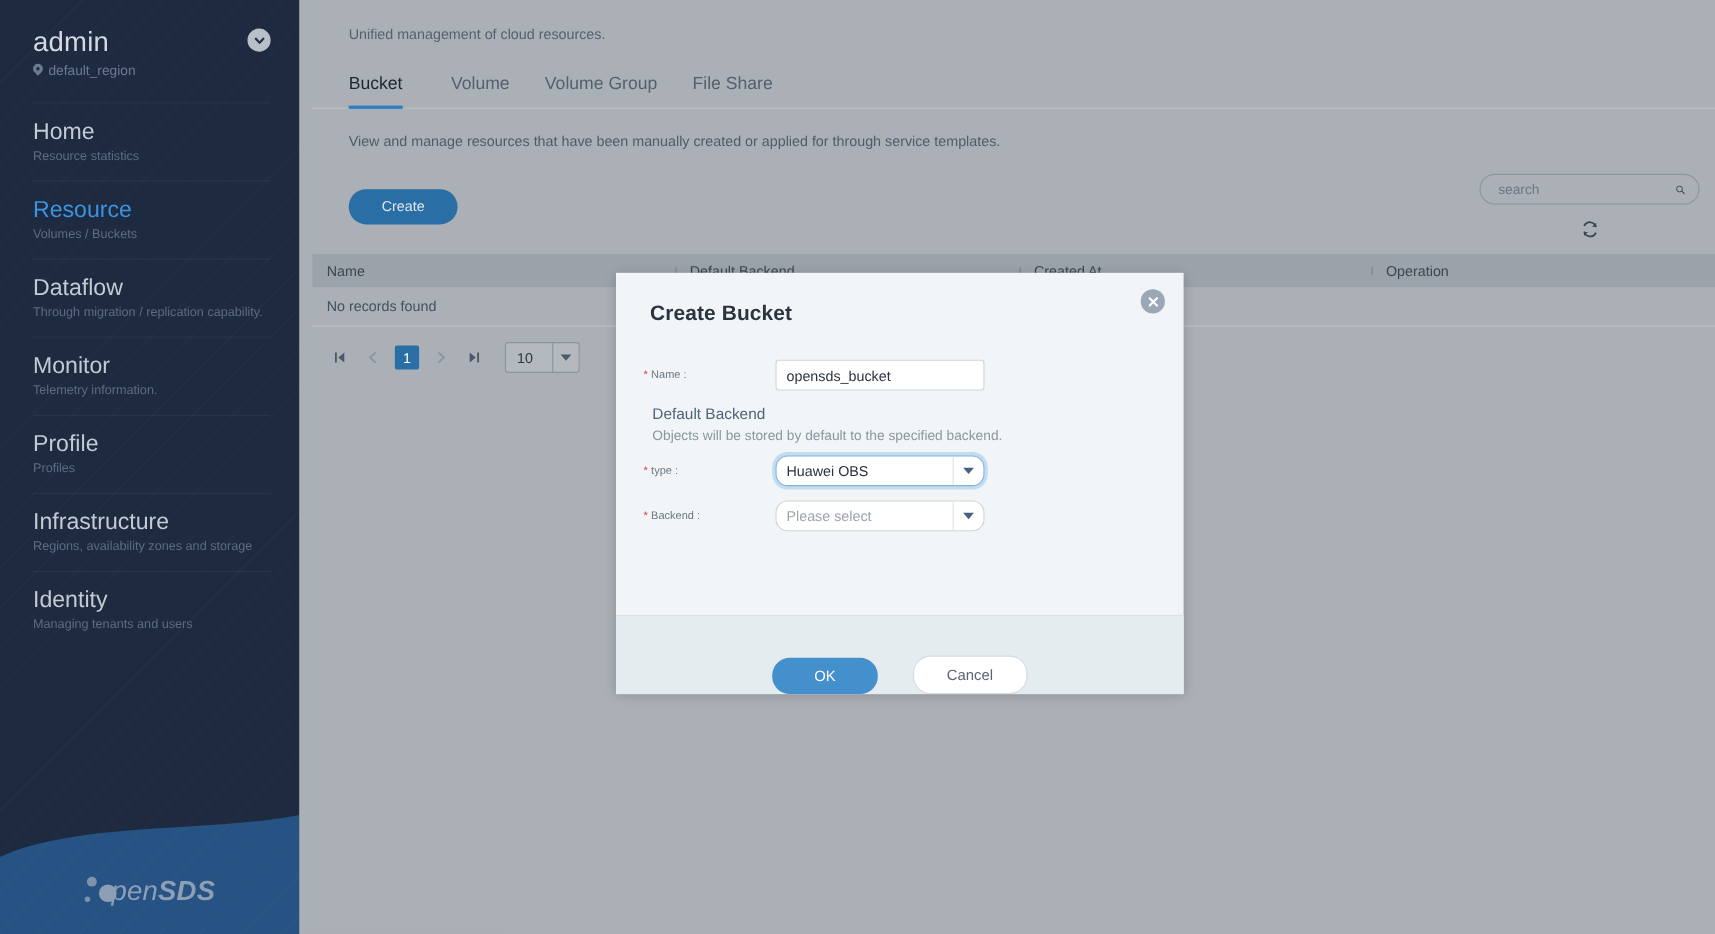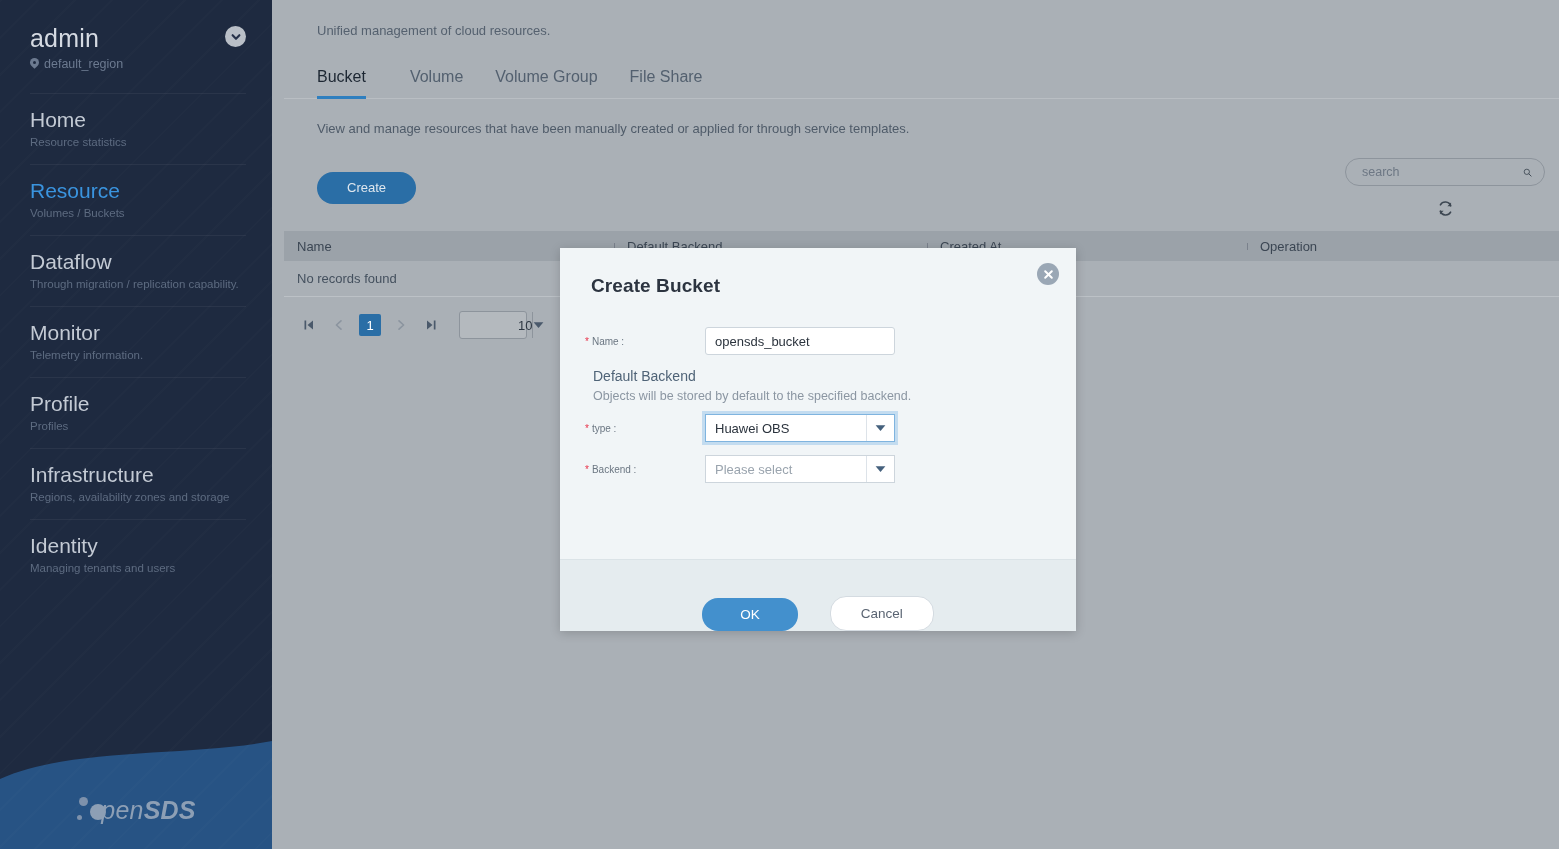--- a/index.html
+++ b/index.html
@@ -175,21 +175,21 @@
   }
   .pg-num {
     width: 22px; height: 22px; background: #2a6ea6; color:#fff;
     display:flex; align-items:center; justify-content:center;
     border-radius: 2px; font-size: 13px; cursor:pointer;
   }
   .pg-select {
     margin-left: 8px; width: 68px; height: 28px;
     border: 1px solid #8d949c; border-radius: 3px;
     background: #ffffff1f; display: flex; align-items: center;
-    font-size: 13px; color: #2d3742; cursor: pointer; padding-left: 48px;
+    font-size: 13px; color: #2d3742; cursor: pointer;
   }
   .pg-select .pgv { padding-left: 10px; flex: 1; }
   .pg-select .pgarrow {
     width: 24px; height: 100%; border-left: 1px solid #8d949c;
     display:flex; align-items:center; justify-content:center;
   }
 
   
   #modal {
     position: absolute; left: 560px; top: 248px;
@@ -222,21 +222,21 @@
     color: #2b333d; padding: 0 9px; outline: none; font-family: inherit;
   }
   .section-label {
     font-size: 14px; color: #4f6377; padding-left: 33px; margin: 3px 0 5px 0;
   }
   .section-hint {
     font-size: 12.5px; color: #8b96a2; padding-left: 33px; margin-bottom: 11px;
   }
   .select-wrap {
     width: 190px; height: 28px; display: flex; align-items: center;
-    border: 1px solid #cdd5dc; border-radius: 0; background: #fff;
+    border: 1px solid #cdd5dc; border-radius: 11px; background: #fff;
     cursor: pointer; position: relative;
   }
   .select-wrap.focused {
     border-color: #7fb4df;
     box-shadow: 0 0 0 3px rgba(110,175,225,0.35);
   }
   .select-val { flex: 1; padding-left: 9px; font-size: 13px; color: #2b333d; }
   .select-val.placeholder { color: #9aa4ae; }
   .select-arrow {
     width: 28px; height: 100%; border-left: 1px solid #dde3e9;

